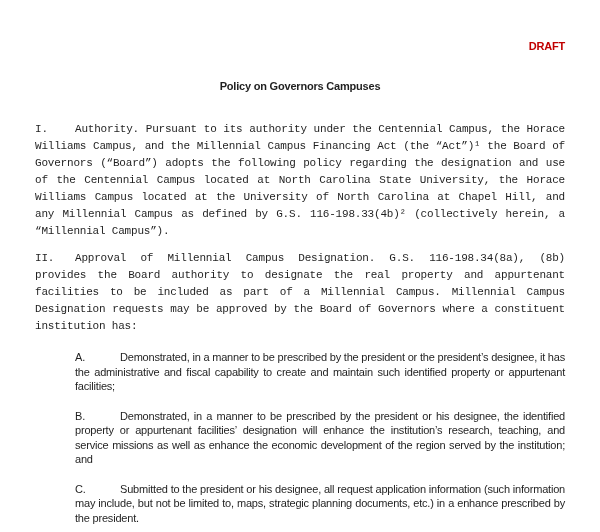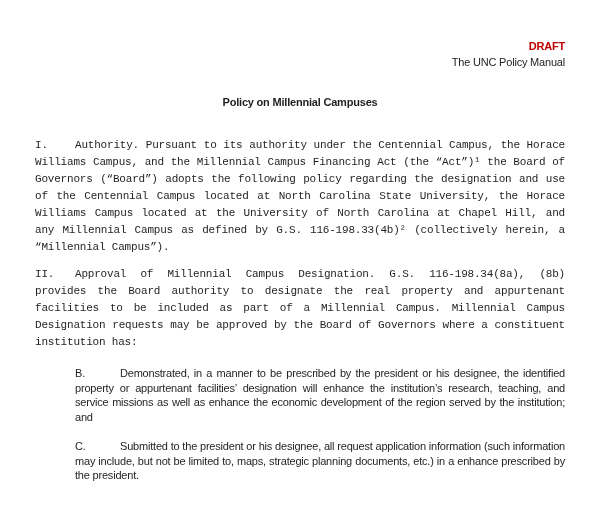--- a/index.html
+++ b/index.html
@@ -34,27 +34,27 @@
   .num { display: inline-block; width: 40px; }
   .p2 .num { width: 45px; }
 </style>
 </head>
 <body>
 
 <div class="page">
 
   <div class="doc-header">
     <div class="hline draft">DRAFT</div>
-    <div class="hline">The UNC Policy Manual</div>
   </div>
 
-  <div class="doc-title">Policy on Millennial Campuses</div>
+  <div class="doc-title">Policy on Governors Campuses</div>
 
   <p class="para p1 para-i"><span class="num">I.</span><span>Authority. Pursuant to its authority under the Centennial Campus, the Horace Williams Campus, and the Millennial Campus Financing Act (the “Act”)¹ the Board of Governors (“Board”) adopts the following policy regarding the designation and use of the Centennial Campus located at North Carolina State University, the Horace Williams Campus located at the University of North Carolina at Chapel Hill, and any Millennial Campus as defined by G.S. 116-198.33(4b)² (collectively herein, a “Millennial Campus”).</span></p>
 
   <p class="para p1 para-ii"><span class="num">II.</span><span>Approval of Millennial Campus Designation. G.S. 116-198.34(8a), (8b) provides the Board authority to designate the real property and appurtenant facilities to be included as part of a Millennial Campus. Millennial Campus Designation requests may be approved by the Board of Governors where a constituent institution has:</span></p>
 
+  <p class="para p2"><span class="num">A.</span><span>Demonstrated, in a manner to be prescribed by the president or the president’s designee, it has the administrative and fiscal capability to create and maintain such identified property or appurtenant facilities;</span></p>
 
   <p class="para p2"><span class="num">B.</span><span>Demonstrated, in a manner to be prescribed by the president or his designee, the identified property or appurtenant facilities’ designation will enhance the institution’s research, teaching, and service missions as well as enhance the economic development of the region served by the institution; and</span></p>
 
   <p class="para p2"><span class="num">C.</span><span>Submitted to the president or his designee, all request application information (such information may include, but not be limited to, maps, strategic planning documents, etc.) in a enhance prescribed by the president.</span></p>
 
 </div>
 
 </body></html>

